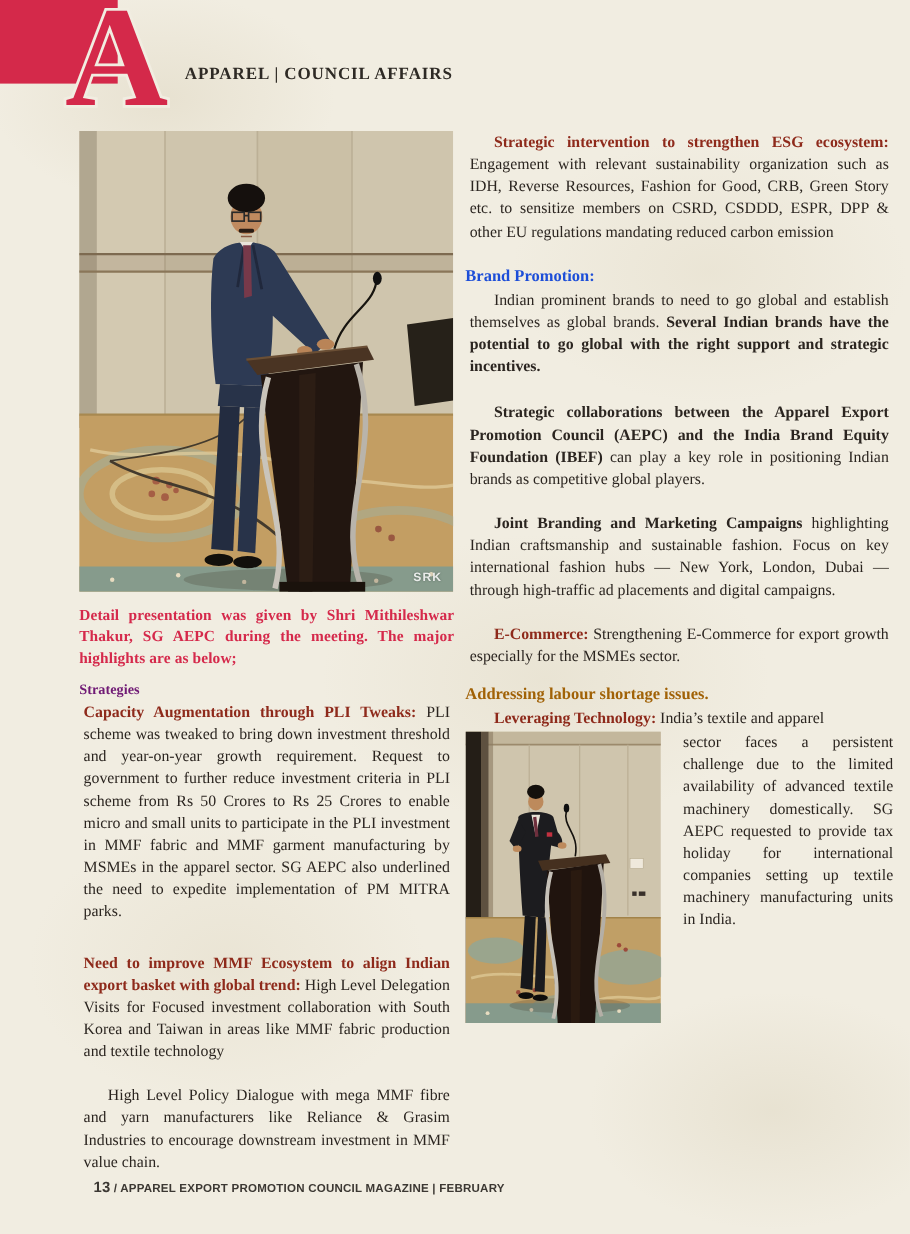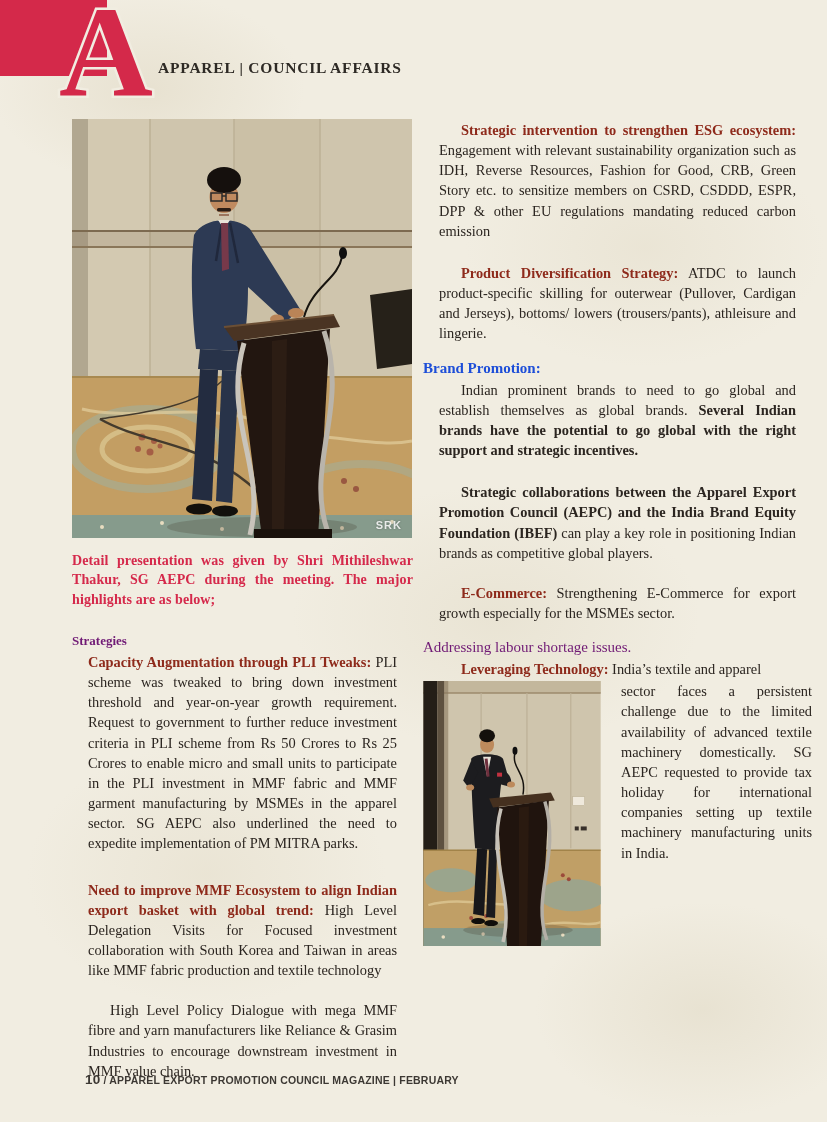--- a/index.html
+++ b/index.html
@@ -16,46 +16,46 @@
       radial-gradient(ellipse 300px 200px at 78% 22%, rgba(219,210,186,.30), transparent 60%),
       radial-gradient(ellipse 340px 220px at 60% 55%, rgba(210,200,172,.25), transparent 60%),
       radial-gradient(ellipse 300px 220px at 25% 78%, rgba(216,206,180,.28), transparent 60%),
       radial-gradient(ellipse 280px 180px at 85% 90%, rgba(208,198,170,.28), transparent 60%);
   }
   .page{position:absolute;inset:0;z-index:1;}
 
   
   .logo-wrap{position:absolute;left:0;top:0;width:170px;height:104px;}
   .section-title{
-    position:absolute;left:158px;top:59px;
+    position:absolute;left:168px;top:59px;
     font-weight:bold;font-size:15.5px;letter-spacing:.8px;color:#2e2a25;
   }
 
   
   .col-left{position:absolute;left:72px;top:119px;width:341px;}
   .col-right{position:absolute;left:423px;top:120px;width:389px;}
 
   .photo-main{position:relative;width:340px;height:419px;}
   .photo-main svg{display:block;}
   .watermark{
     position:absolute;right:10px;bottom:7px;
     font-family:"Liberation Sans",sans-serif;font-size:11px;font-weight:bold;
     color:rgba(255,255,255,.85);letter-spacing:1px;text-shadow:0 0 2px rgba(0,0,0,.35);
   }
   .caption{
-    margin:13px 0 24px;
+    margin:13px 0 10px;
     color:#d5294b;font-weight:bold;font-size:14px;line-height:1.38;
     text-align:justify;letter-spacing:.1px;
   }
-  .para{font-size:14.4px;line-height:1.4;text-align:justify;margin:0 16px 22px;}
+  .para{font-size:14.4px;line-height:1.4;text-align:justify;margin:0 4px 22px;}
   .indent{text-indent:22px;}
   .lead-maroon{font-weight:bold;color:#8e2a1b;}
   .lead-black{font-weight:bold;color:#2b2520;}
   .h-crimson{color:#1d4ed8;font-weight:bold;font-size:15px;margin:0 0 3px;}
-  .h-maroon{color:#701a75;font-weight:normal;font-size:15px;margin:0 0 3px;}
+  .h-maroon{color:#a16207;font-weight:bold;font-size:15px;margin:0 0 3px;}
   .h-strategies{color:#701a75;font-weight:bold;font-size:13px;margin:0 0 3px;} .mb16{margin-bottom:16px;}
   .mb20{margin-bottom:20px;} .mb26{margin-bottom:26px;}
 
   
   .wrap-row{display:flex;gap:20px;margin-top:2px;}
   .photo-small{position:relative;width:178px;height:265px;flex:none;}
   .photo-small svg{display:block;}
   .wrap-text{width:202px;}
   .wrap-text .para{margin:0 0 0;}
   .wrap-text .gap{height:22px;}
@@ -169,28 +169,28 @@
 
     <p class="para mb20"><span class="lead-maroon">Need to improve MMF Ecosystem to align Indian export basket with global trend:</span><span> High Level Delegation Visits for Focused investment collaboration with South Korea and Taiwan in areas like MMF fabric production and textile technology</span></p>
 
     <p class="para indent">High Level Policy Dialogue with mega MMF fibre and yarn manufacturers like Reliance &amp; Grasim Industries to encourage downstream investment in MMF value chain.</p>
   </div>
 
   <div class="col-right">
 
     <p class="para indent"><span class="lead-maroon">Strategic intervention to strengthen ESG ecosystem:</span><span> Engagement with relevant sustainability organization such as IDH, Reverse Resources, Fashion for Good, CRB, Green Story etc. to sensitize members on CSRD, CSDDD, ESPR, DPP &amp; other EU regulations mandating reduced carbon emission</span></p>
 
-    <p class="para indent mb16"><span class="lead-maroon">Product Diversification Strategy:</span><span> ATDC to launch product-specific skilling for outerwear (Pullover, Cardigan and Jerseys), bottoms/ lowers (trousers/pants), athleisure and lingerie.</span></p>
 
     <div class="h-crimson">Brand Promotion:</div>
 
     <p class="para indent"><span>Indian prominent brands to need to go global and establish themselves as global brands. </span><span class="lead-black">Several Indian brands have the potential to go global with the right support and strategic incentives.</span></p>
 
     <p class="para indent mb20"><span class="lead-black">Strategic collaborations between the Apparel Export Promotion Council (AEPC) and the India Brand Equity Foundation (IBEF)</span><span> can play a key role in positioning Indian brands as competitive global players.</span></p>
 
+    <p class="para indent mb20"><span class="lead-black">Joint Branding and Marketing Campaigns</span><span> highlighting Indian craftsmanship and sustainable fashion. Focus on key international fashion hubs — New York, London, Dubai — through high-traffic ad placements and digital campaigns.</span></p>
 
     <p class="para indent mb16"><span class="lead-maroon">E-Commerce:</span><span> Strengthening E-Commerce for export growth especially for the MSMEs sector.</span></p>
 
     <div class="h-maroon">Addressing labour shortage issues.</div>
 
     <p class="para indent" style="margin-bottom:2px;"><span class="lead-maroon">Leveraging Technology:</span><span> India’s textile and apparel</span></p>
 
     <div class="wrap-row">
       <div class="photo-small">
         <svg width="178" height="265" viewBox="0 0 178 266">
@@ -252,16 +252,16 @@
         </svg>
       </div>
       <div class="wrap-text">
         <p class="para">sector faces a persistent challenge due to the limited availability of advanced textile machinery domestically. SG AEPC requested to provide tax holiday for international companies setting up textile machinery manufacturing units in India.</p>
         <div class="gap"></div>
       </div>
     </div>
   </div>
 
   <div class="footer">
-    <span class="pagenum">10</span><span>/ APPAREL EXPORT PROMOTION COUNCIL MAGAZINE | FEBRUARY</span>
+    <span class="pagenum">13</span><span>/ APPAREL EXPORT PROMOTION COUNCIL MAGAZINE | FEBRUARY</span>
   </div>
 
 </div>
 
 </body></html>

